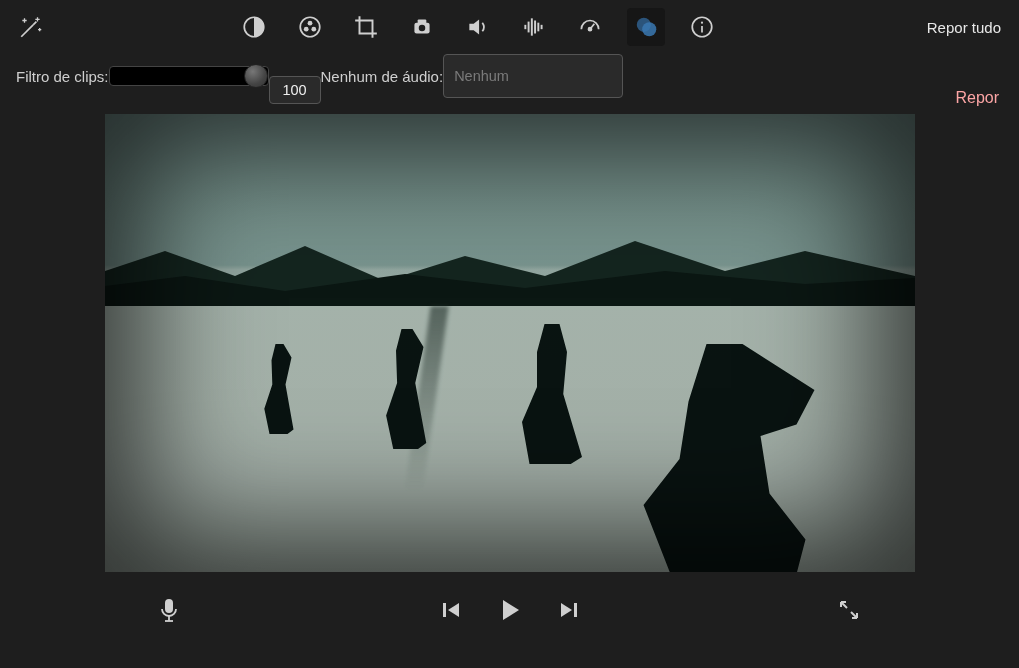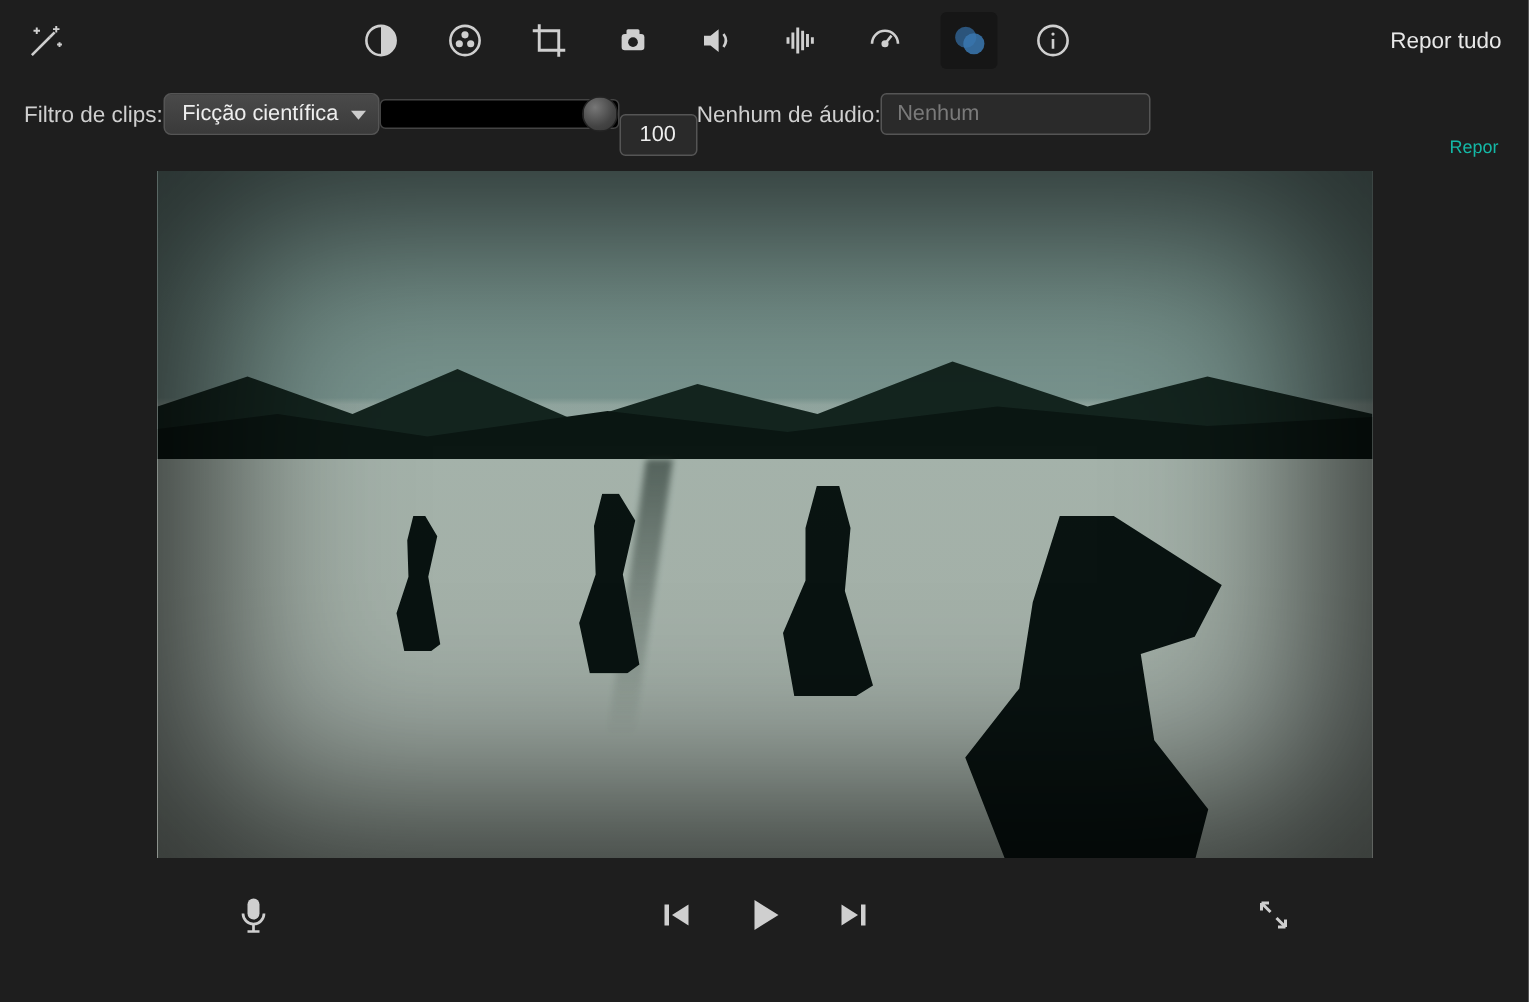--- a/index.html
+++ b/index.html
@@ -104,35 +104,35 @@
       border-radius: 4px;
       display: flex;
       align-items: center;
       justify-content: center;
       font-size: 14.5px;
       color: #eee;
       margin-top: 27px;
     }
     .audio-box {
       width: 180px;
-      height: 28px;
+      height: 44px;
       background: #2a2a2a;
       border: 1px solid #555;
       border-radius: 4px;
       display: flex;
       align-items: center;
       padding: 0 10px;
       color: #7a7a7a;
       font-size: 14.5px;
       cursor: pointer;
     }
     .spacer { flex: 1; }
     .reset-btn {
-      font-size: 12px;
-      color: #14b8a6;
+      font-size: 16px;
+      color: #fca5a5;
       cursor: pointer;
       padding: 2px 4px;
       margin-top: 44px;
     }
     .preview-wrap {
       display: flex;
       justify-content: center;
       padding: 16px 0 8px 0;
     }
     .preview {
@@ -286,23 +286,20 @@
       </svg>
     </div>
   </div>
   <div class="toolbar-right">
     <span class="reset-all">Repor tudo</span>
   </div>
 </div>
 
 <div class="params-bar">
   <span class="label">Filtro de clips:</span>
-  <div class="dropdown">
-    <span>Ficção científica</span>
-  </div>
   <div class="slider-track">
     <div class="slider-knob"></div>
   </div>
   <div class="num-box">100</div>
   <span class="label">Nenhum de áudio:</span>
   <div class="audio-box">
     <span>Nenhum</span>
   </div>
   <div class="spacer"></div>
   <span class="reset-btn">Repor</span>

